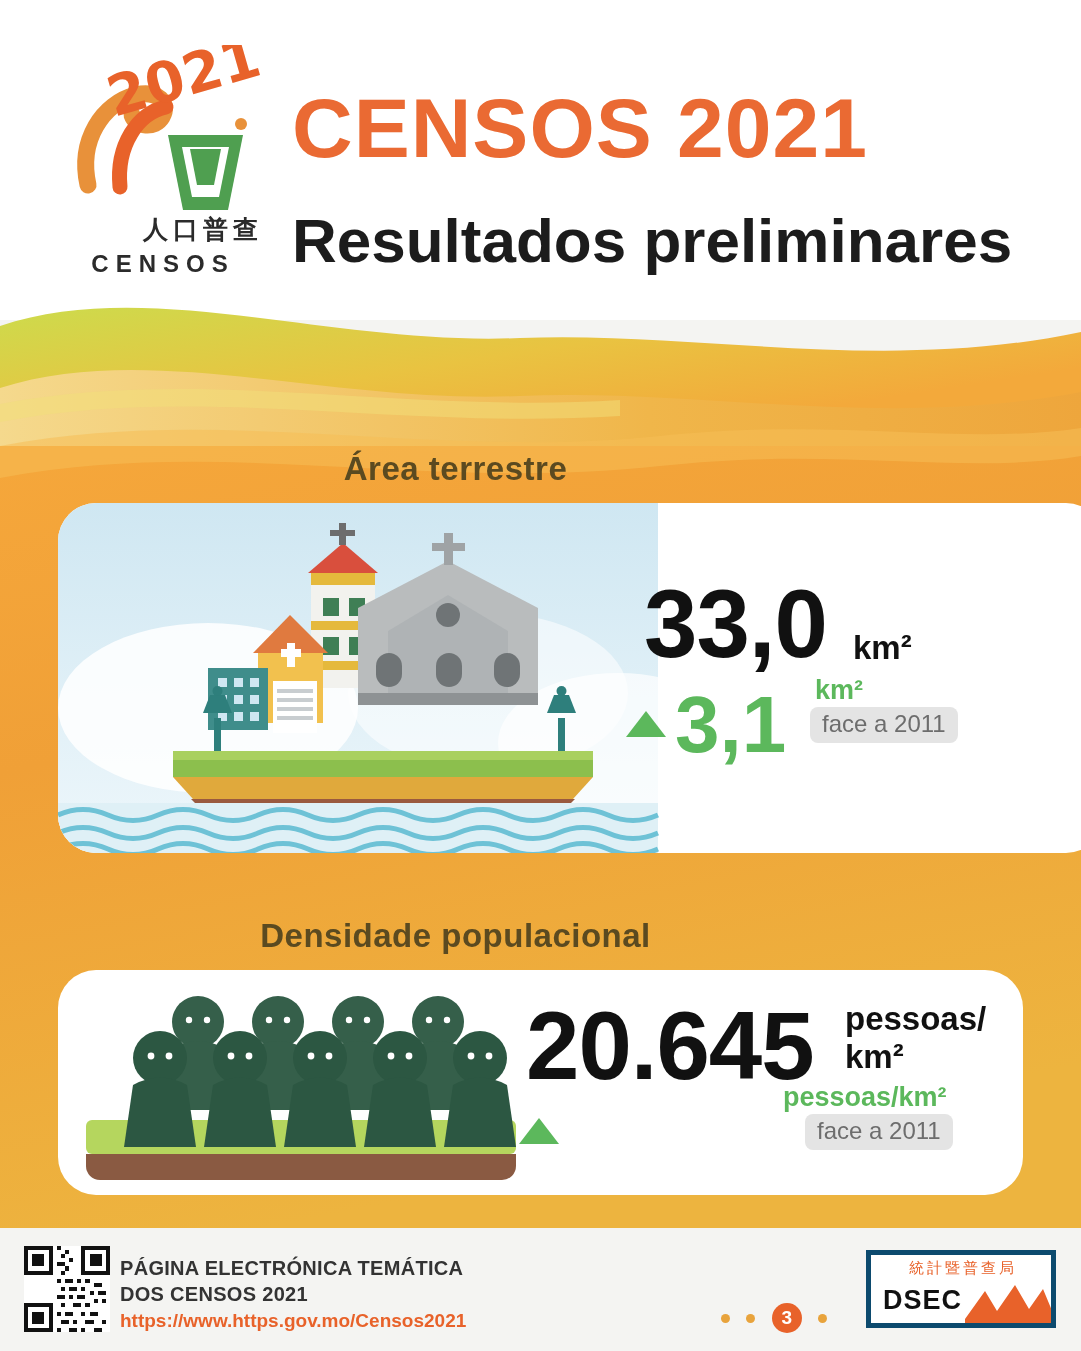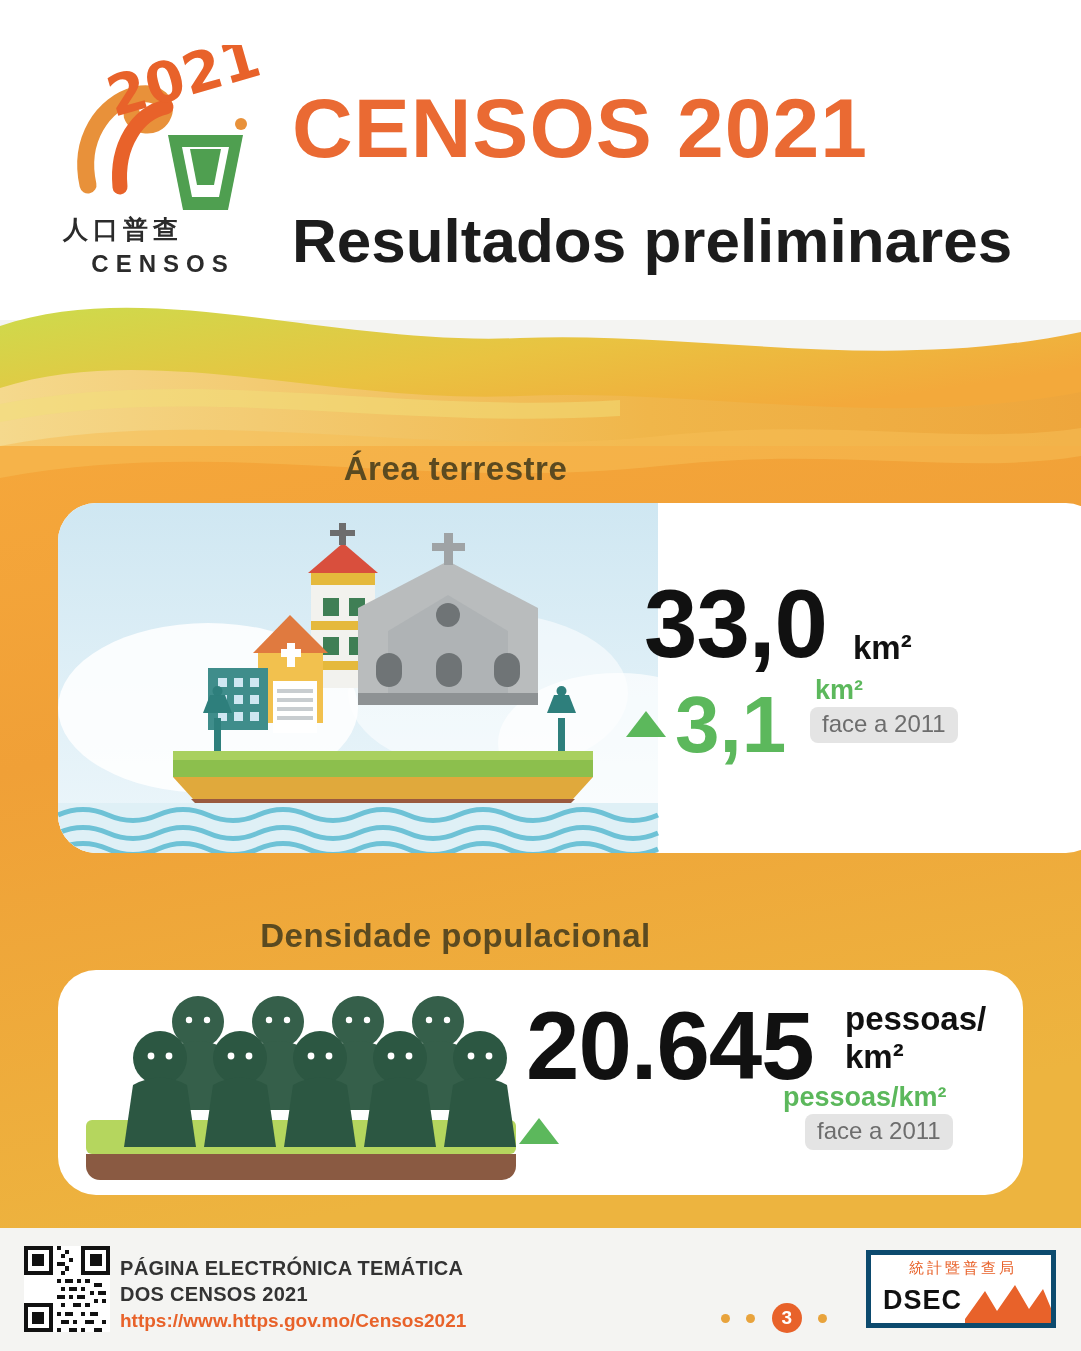--- a/index.html
+++ b/index.html
@@ -20,21 +20,21 @@
   .header {
     position: absolute; left: 0; top: 0; width: 1081px; height: 320px;
     background: #ffffff;
   }
   .logo-wrap {
     position: absolute; left: 58px; top: 45px; width: 210px; height: 240px;
   }
   .logo-svg { position: absolute; left: 0; top: 0; }
   .logo-cn {
     position: absolute; left: 5px; top: 168px; width: 200px;
-    text-align: left;
+    text-align: right;
     font-family: Liberation Sans, sans-serif;
     font-size: 25px; font-weight: bold; color: #2b2b2b;
     letter-spacing: 5px;
   }
   .logo-censos {
     position: absolute; left: 5px; top: 205px; width: 200px;
     text-align: center;
     font-size: 24px; font-weight: bold; color: #2b2b2b;
     letter-spacing: 7px;
   }

